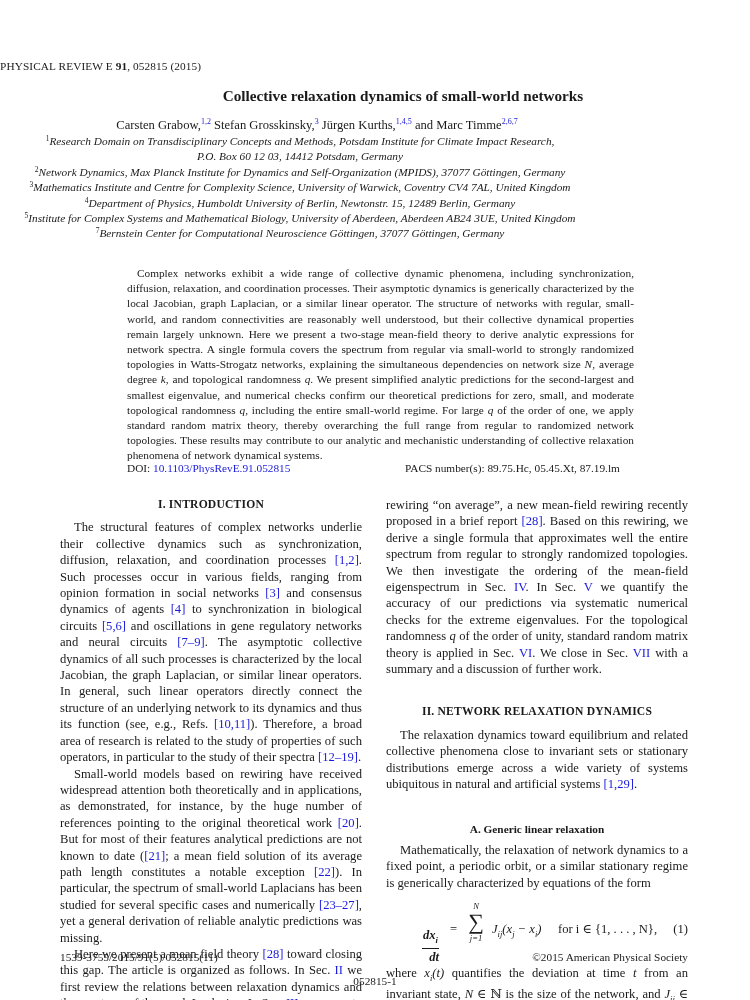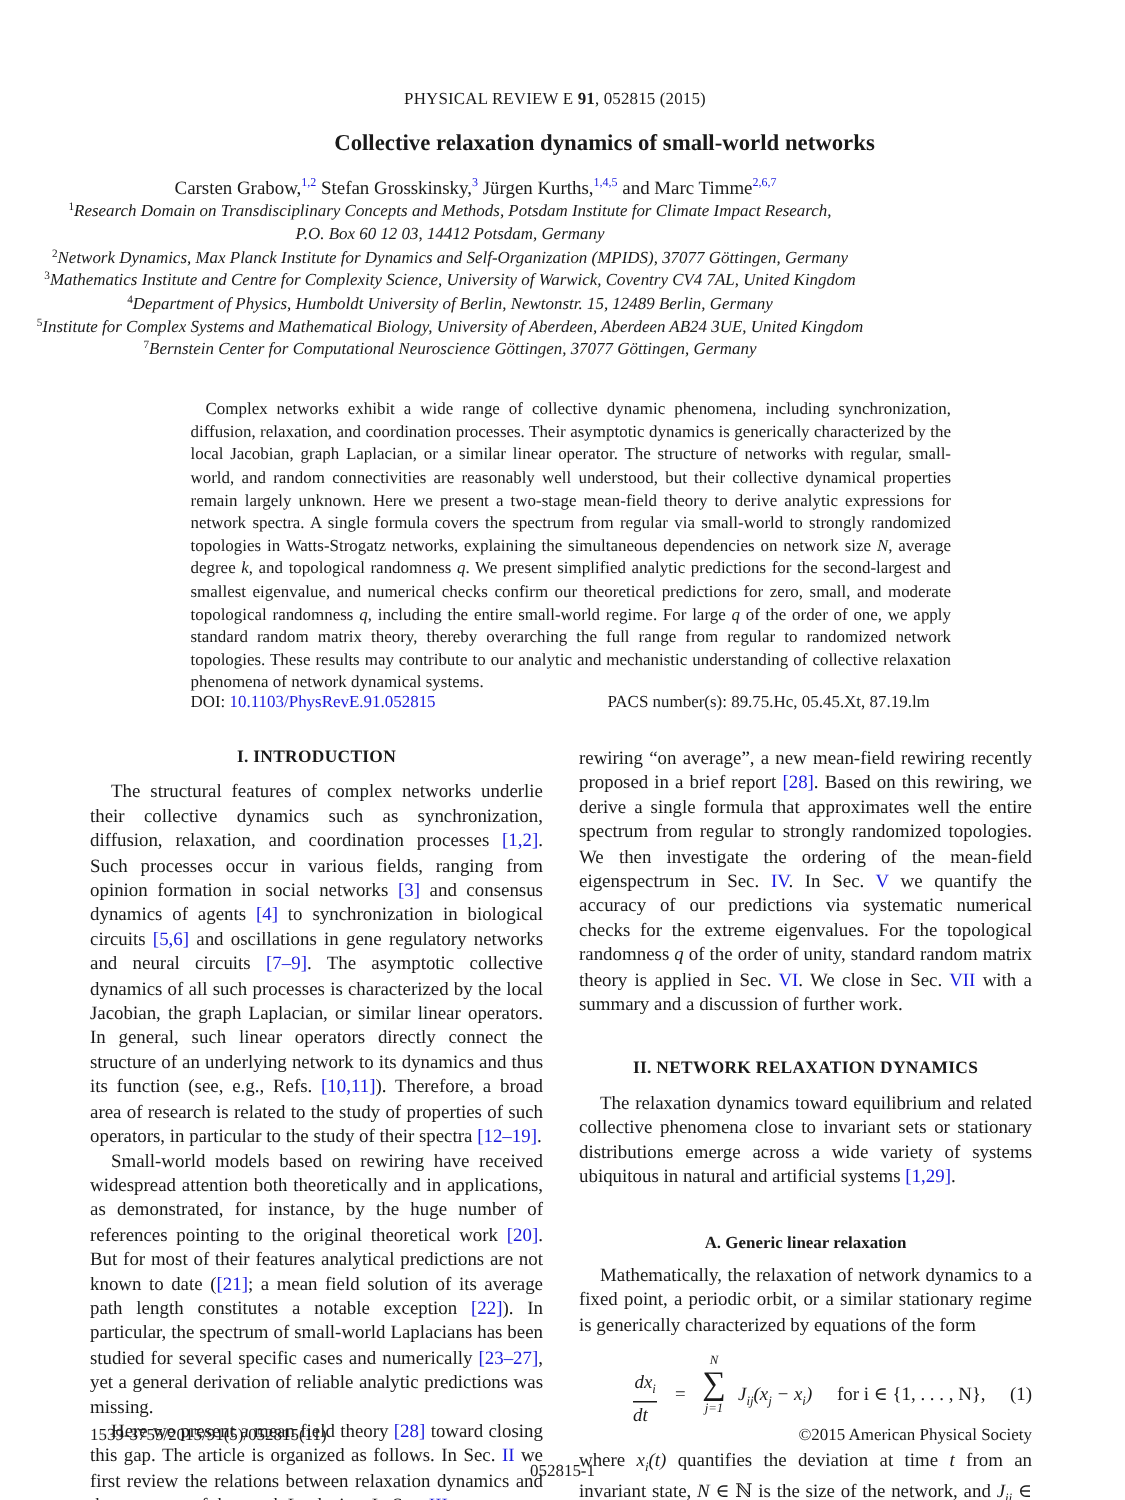--- a/index.html
+++ b/index.html
@@ -1,21 +1,21 @@
 <!DOCTYPE html>
 <html><head>
 <meta charset="utf-8">
 <style>
   html, body { margin: 0; padding: 0; background: #ffffff; }
   body {
     width: 750px; height: 1000px; position: relative; overflow: hidden;
     font-family: "Liberation Serif", "DejaVu Serif", serif; color: #1a1a1a;
   }
   a, .ref { color: #1a1adb; text-decoration: none; }
-  .journal { position: absolute; top: 60px; left: 0; width: 740px; text-align: center; font-size: 11.3px; letter-spacing: 0.1px; }
+  .journal { position: absolute; top: 60px; left: 0; width: 740px; font-size: 11.3px; letter-spacing: 0.1px; }
   .journal b { font-weight: bold; }
   .title { position: absolute; top: 87px; left: 0; width: 750px; text-align: center; font-size: 15.2px; font-weight: bold; padding-left: 28px; }
   .authors { position: absolute; top: 118px; left: 0; width: 634px; text-align: center; font-size: 12.6px; }
   .authors sup { font-size: 8px; color: #1a1adb; vertical-align: 5px; line-height: 0; }
   .affils { position: absolute; top: 134px; left: 0; width: 600px; text-align: center; font-size: 11.3px; font-style: italic; line-height: 15.4px; }
   .affils sup { font-size: 7.5px; font-style: normal; vertical-align: 4px; line-height: 0; }
   .received { font-style: normal; }
   .abstract {
     position: absolute; top: 266px; left: 127px; width: 507px;
     font-size: 11.3px; line-height: 15.2px; text-align: justify; text-indent: 10px;
@@ -26,21 +26,21 @@
   .col { position: absolute; font-size: 12.6px; line-height: 16.4px; text-align: justify; }
   .col-left { top: 497px; left: 60px; width: 302px; }
   .col-right { top: 497px; left: 386px; width: 302px; }
   .col p { margin: 0; text-indent: 14px; }
   .col p.noindent { text-indent: 0; }
   .sec-head { text-align: center; font-weight: bold; font-size: 11.6px; margin: 0 0 6px 0; letter-spacing: 0.2px; }
   .sub-head { text-align: center; font-weight: bold; font-size: 11.3px; margin: 0 0 5px 0; }
   .gap-l { height: 27px; }
   .gap-m { height: 28px; }
   .equation { position: relative; height: 58px; margin: 10px 0 6px 0; font-style: italic; font-size: 12.6px; }
-  .eq-frac { position: absolute; left: 36px; top: 12px; text-align: left; }
+  .eq-frac { position: absolute; left: 36px; top: 26px; text-align: right; font-weight: bold; }
   .eq-frac .num { display: block; border-bottom: 1px solid #1a1a1a; padding: 0 1px; }
   .eq-frac .den { display: block; }
   .eq-eq { position: absolute; left: 64px; top: 20px; font-style: normal; }
   .eq-sum { position: absolute; left: 78px; top: 0; text-align: center; width: 24px; }
   .eq-sum .up { display: block; font-size: 8.5px; line-height: 10px; }
   .eq-sum .sig { display: block; font-style: normal; font-size: 22px; line-height: 22px; }
   .eq-sum .lo { display: block; font-size: 8.5px; line-height: 10px; }
   .eq-body { position: absolute; left: 106px; top: 20px; }
   .eq-cond { position: absolute; left: 172px; top: 20px; font-style: normal; }
   .eq-num { position: absolute; right: 0; top: 20px; font-style: normal; }

